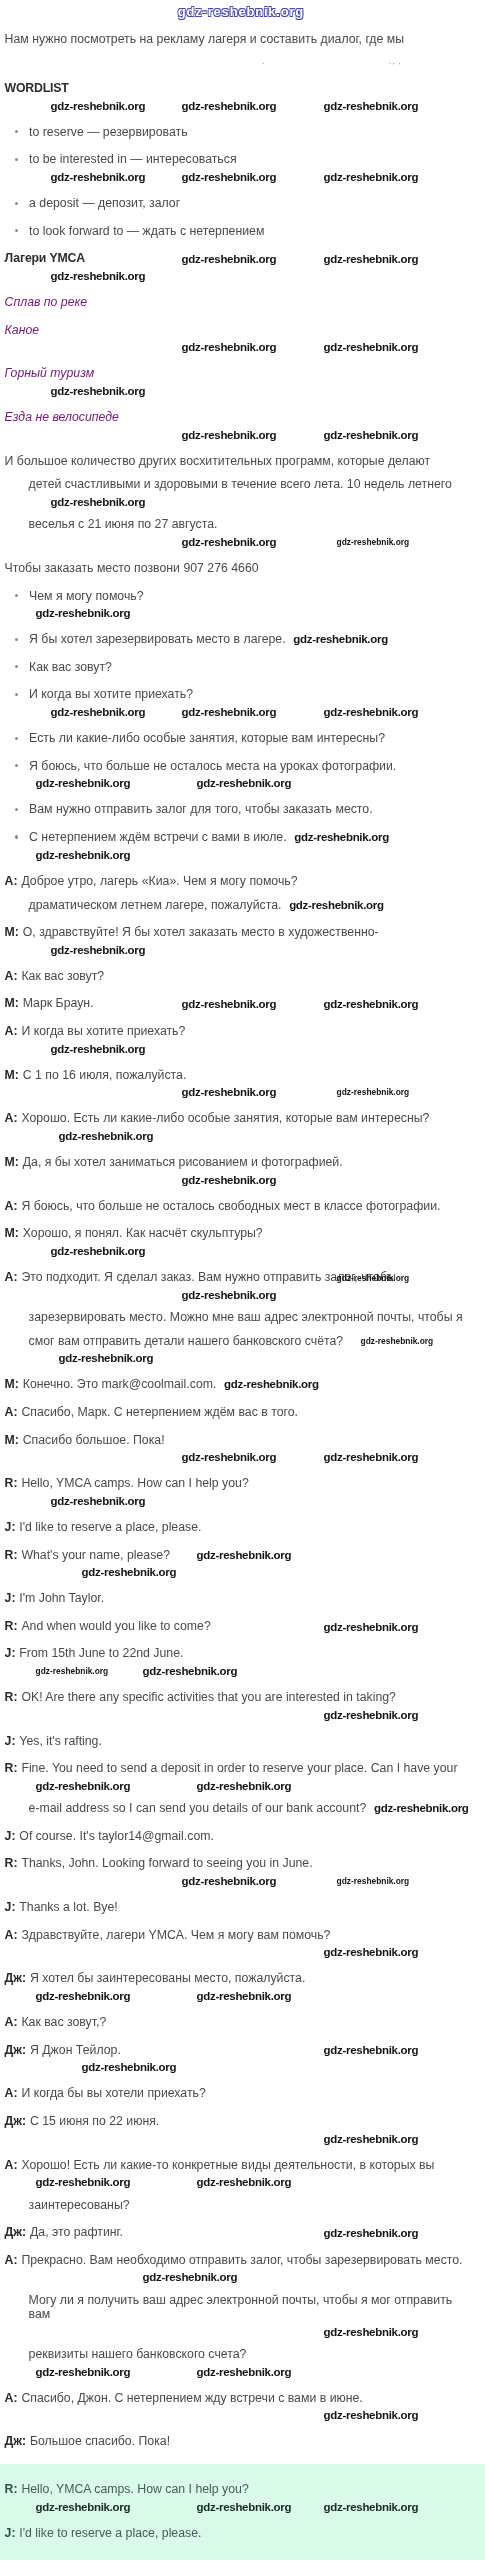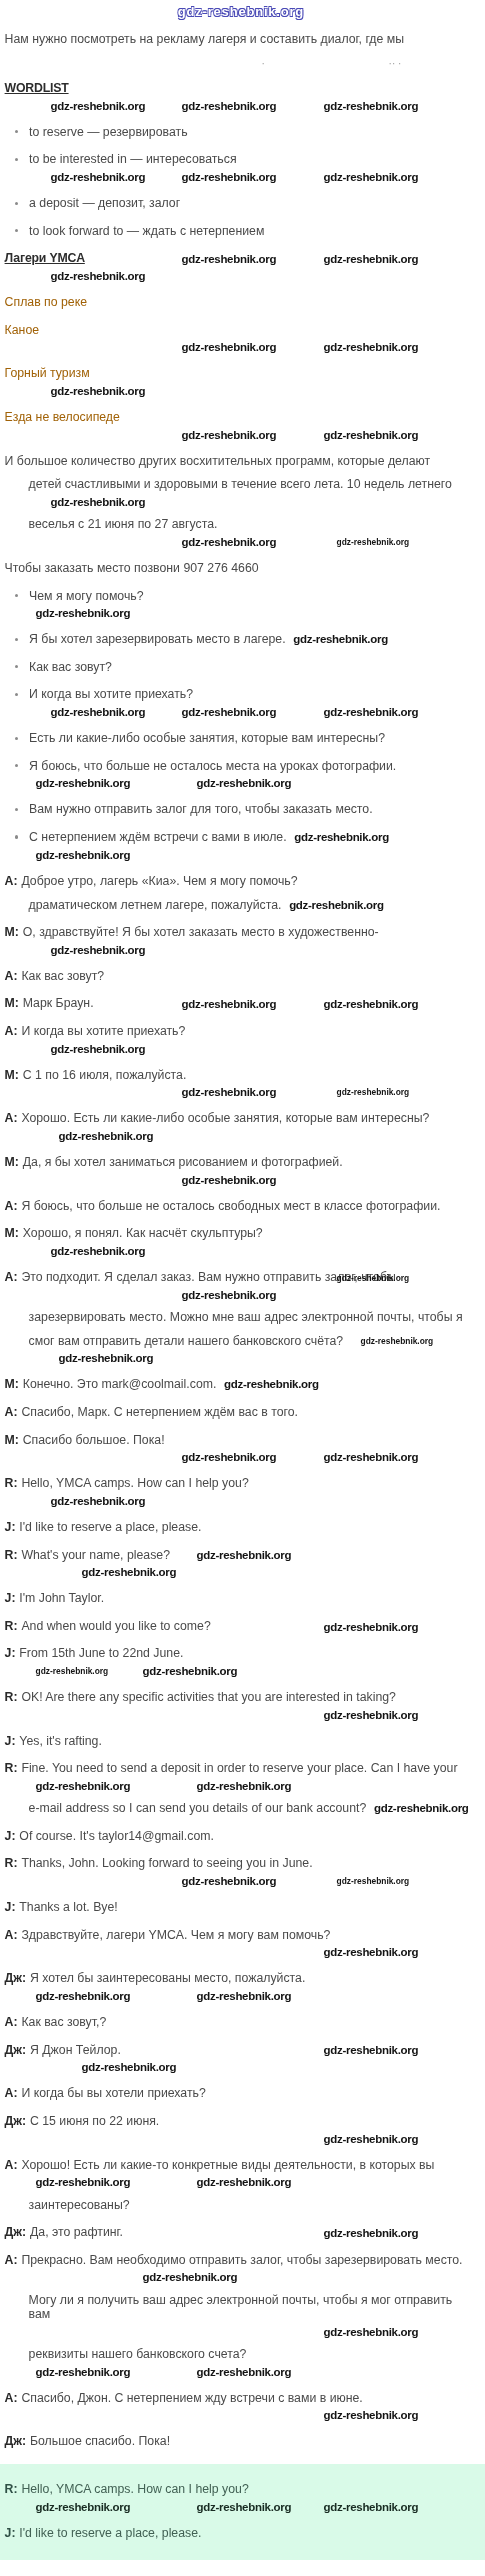--- a/index.html
+++ b/index.html
@@ -18,22 +18,22 @@
     text-align:center;
     font-weight:700;
     font-size:13px;
     letter-spacing:0.8px;
     color:#ffffff;
     text-shadow:-0.8px -0.8px 0 #4a4ab6, 0.8px -0.8px 0 #4a4ab6, -0.8px 0.8px 0 #4a4ab6, 0.8px 0.8px 0 #4a4ab6, 0 0.8px 0 #4a4ab6, 0 -0.8px 0 #4a4ab6;
     margin-top:1.5px;
   }
   .line{position:relative;margin-top:13px;min-height:14.6px;}
   .cont{margin-top:9.2px;margin-left:24px;}
-  .h{font-weight:700;color:#2d2d2d;letter-spacing:-0.2px;text-decoration:underline;}
-  .it{color:#a16207;}
+  .h{font-weight:700;color:#2d2d2d;letter-spacing:-0.2px;}
+  .it{font-style:italic;color:#701a75;}
   .bullet .dot{
     display:inline-block;width:3.1px;height:3.1px;border-radius:50%;
     background:#8a8a8a;vertical-align:middle;margin:0 10.7px 1.5px 10.7px;
   }
   .dialog .spk{font-weight:700;color:#2a2a2a;margin-right:3.8px;}
   .wm{
     font-weight:700;color:#141414;font-size:11.5px;letter-spacing:-0.3px;
     white-space:nowrap;
   }
   .wmrow{position:relative;height:13px;margin-top:3.1px;}

